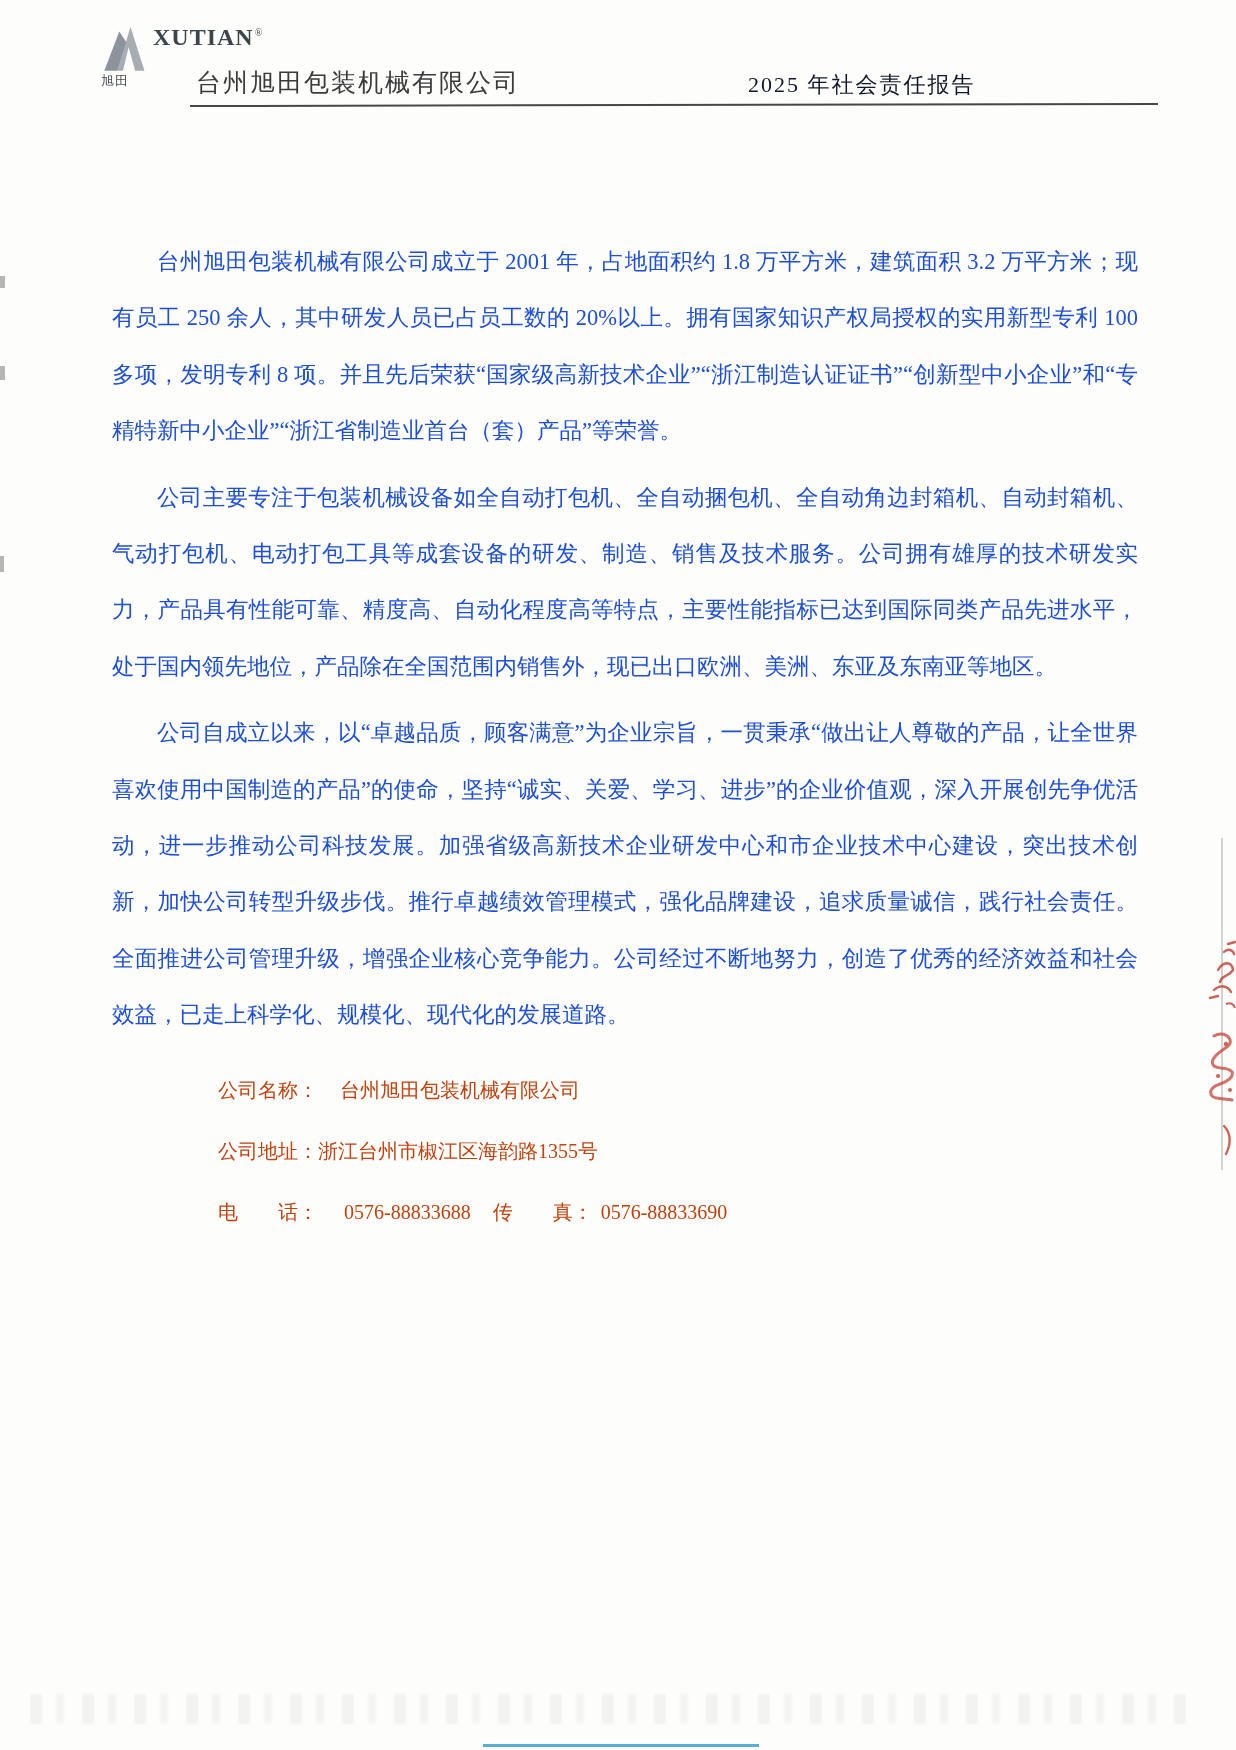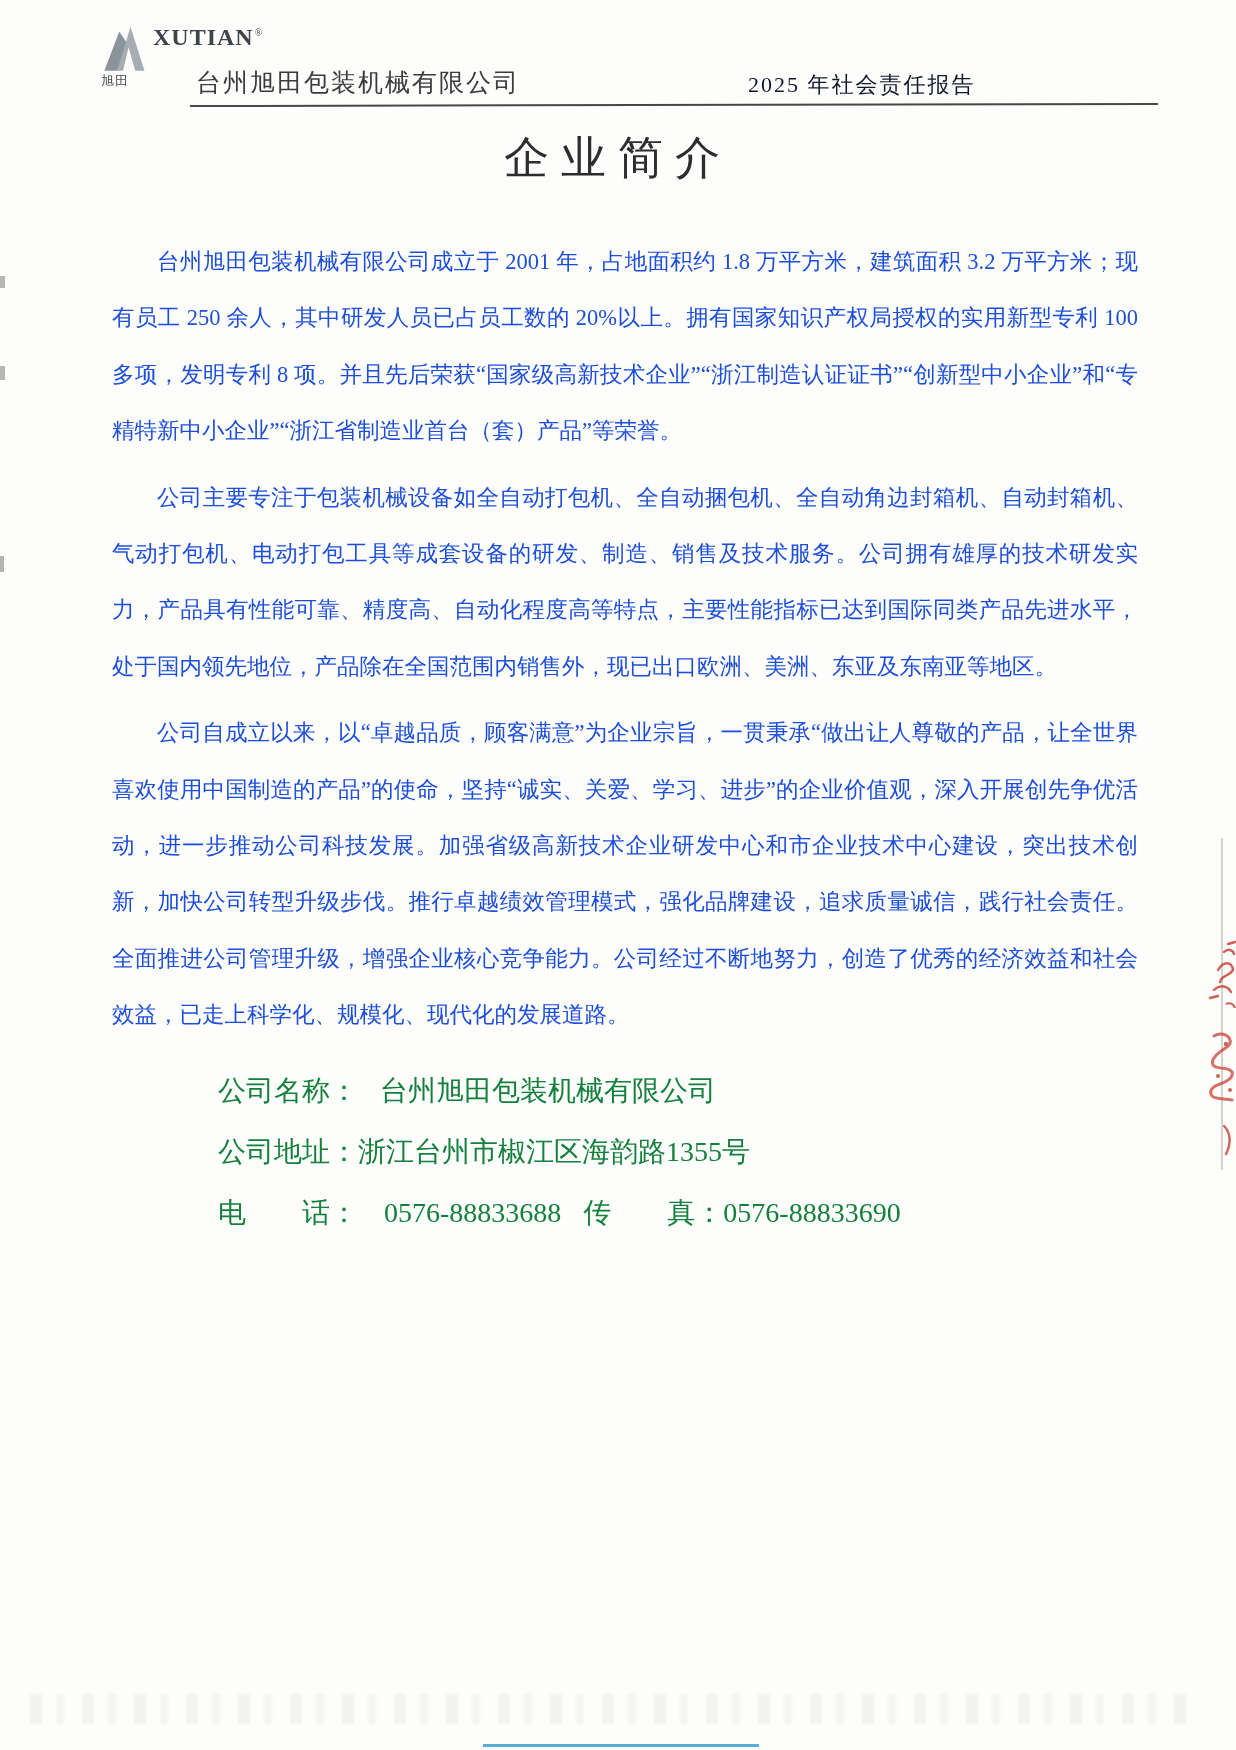--- a/index.html
+++ b/index.html
@@ -28,25 +28,25 @@
   
   .doc-title { position:absolute; top:128px; left:0; width:100%; text-align:center;
                font-size:45px; font-weight:500; letter-spacing:12px; color:#2d2d2d; }
 
   
   .content { position:absolute; top:234px; left:112px; width:1026px; }
   .content p { margin:0 0 10px 0; font-size:22.5px; line-height:56.4px;
                text-align:justify; text-indent:2em; color:#1d4ed8; }
 
   
-  .info { margin-top:16px; padding-left:106px; font-size:28px; color:#15803d; }
+  .info { margin-top:16px; padding-left:106px; font-size:20px; color:#c2410c; }
   .info-row { height:61px; line-height:61px; white-space:nowrap; }
   .gap-lg { margin-left:22px; }
   .gap-md { margin-left:26px;margin-top:24px; }
-  .gap-sm { margin-left:0; }
+  .gap-sm { margin-left:8px; }
   .gap-fax { margin-left:22px; }
 
   
   .footer { position:absolute; top:1636px; left:0; width:100%; text-align:center;
             font-size:16px; letter-spacing:4px; color:#555; }
 
   
   .edge-line { position:absolute; left:1221px; top:838px; width:2px; height:332px;
                background:#cfd4d1; }
   .stamp { position:absolute; opacity:0.8; }
@@ -75,21 +75,20 @@
       </svg>
       <span class="brand"><span>XUTIAN</span><sup>®</sup></span>
     </div>
     <span class="logo-cn">旭田</span>
   </div>
 
   <div class="hdr-company">台州旭田包装机械有限公司</div>
   <div class="hdr-report">2025 年社会责任报告</div>
   <div class="hdr-rule"></div>
 
-  <div class="doc-title">企业简介</div>
 
   <div class="content">
     <p>台州旭田包装机械有限公司成立于 2001 年，占地面积约 1.8 万平方米，建筑面积 3.2 万平方米；现有员工 250 余人，其中研发人员已占员工数的 20%以上。拥有国家知识产权局授权的实用新型专利 100 多项，发明专利 8 项。并且先后荣获“国家级高新技术企业”“浙江制造认证证书”“创新型中小企业”和“专精特新中小企业”“浙江省制造业首台（套）产品”等荣誉。</p>
     <p>公司主要专注于包装机械设备如全自动打包机、全自动捆包机、全自动角边封箱机、自动封箱机、气动打包机、电动打包工具等成套设备的研发、制造、销售及技术服务。公司拥有雄厚的技术研发实力，产品具有性能可靠、精度高、自动化程度高等特点，主要性能指标已达到国际同类产品先进水平，处于国内领先地位，产品除在全国范围内销售外，现已出口欧洲、美洲、东亚及东南亚等地区。</p>
     <p>公司自成立以来，以“卓越品质，顾客满意”为企业宗旨，一贯秉承“做出让人尊敬的产品，让全世界喜欢使用中国制造的产品”的使命，坚持“诚实、关爱、学习、进步”的企业价值观，深入开展创先争优活动，进一步推动公司科技发展。加强省级高新技术企业研发中心和市企业技术中心建设，突出技术创新，加快公司转型升级步伐。推行卓越绩效管理模式，强化品牌建设，追求质量诚信，践行社会责任。全面推进公司管理升级，增强企业核心竞争能力。公司经过不断地努力，创造了优秀的经济效益和社会效益，已走上科学化、规模化、现代化的发展道路。</p>
 
     <div class="info">
       <div class="info-row">
         <span>公司名称：</span><span class="gap-lg">台州旭田包装机械有限公司</span>
       </div>

